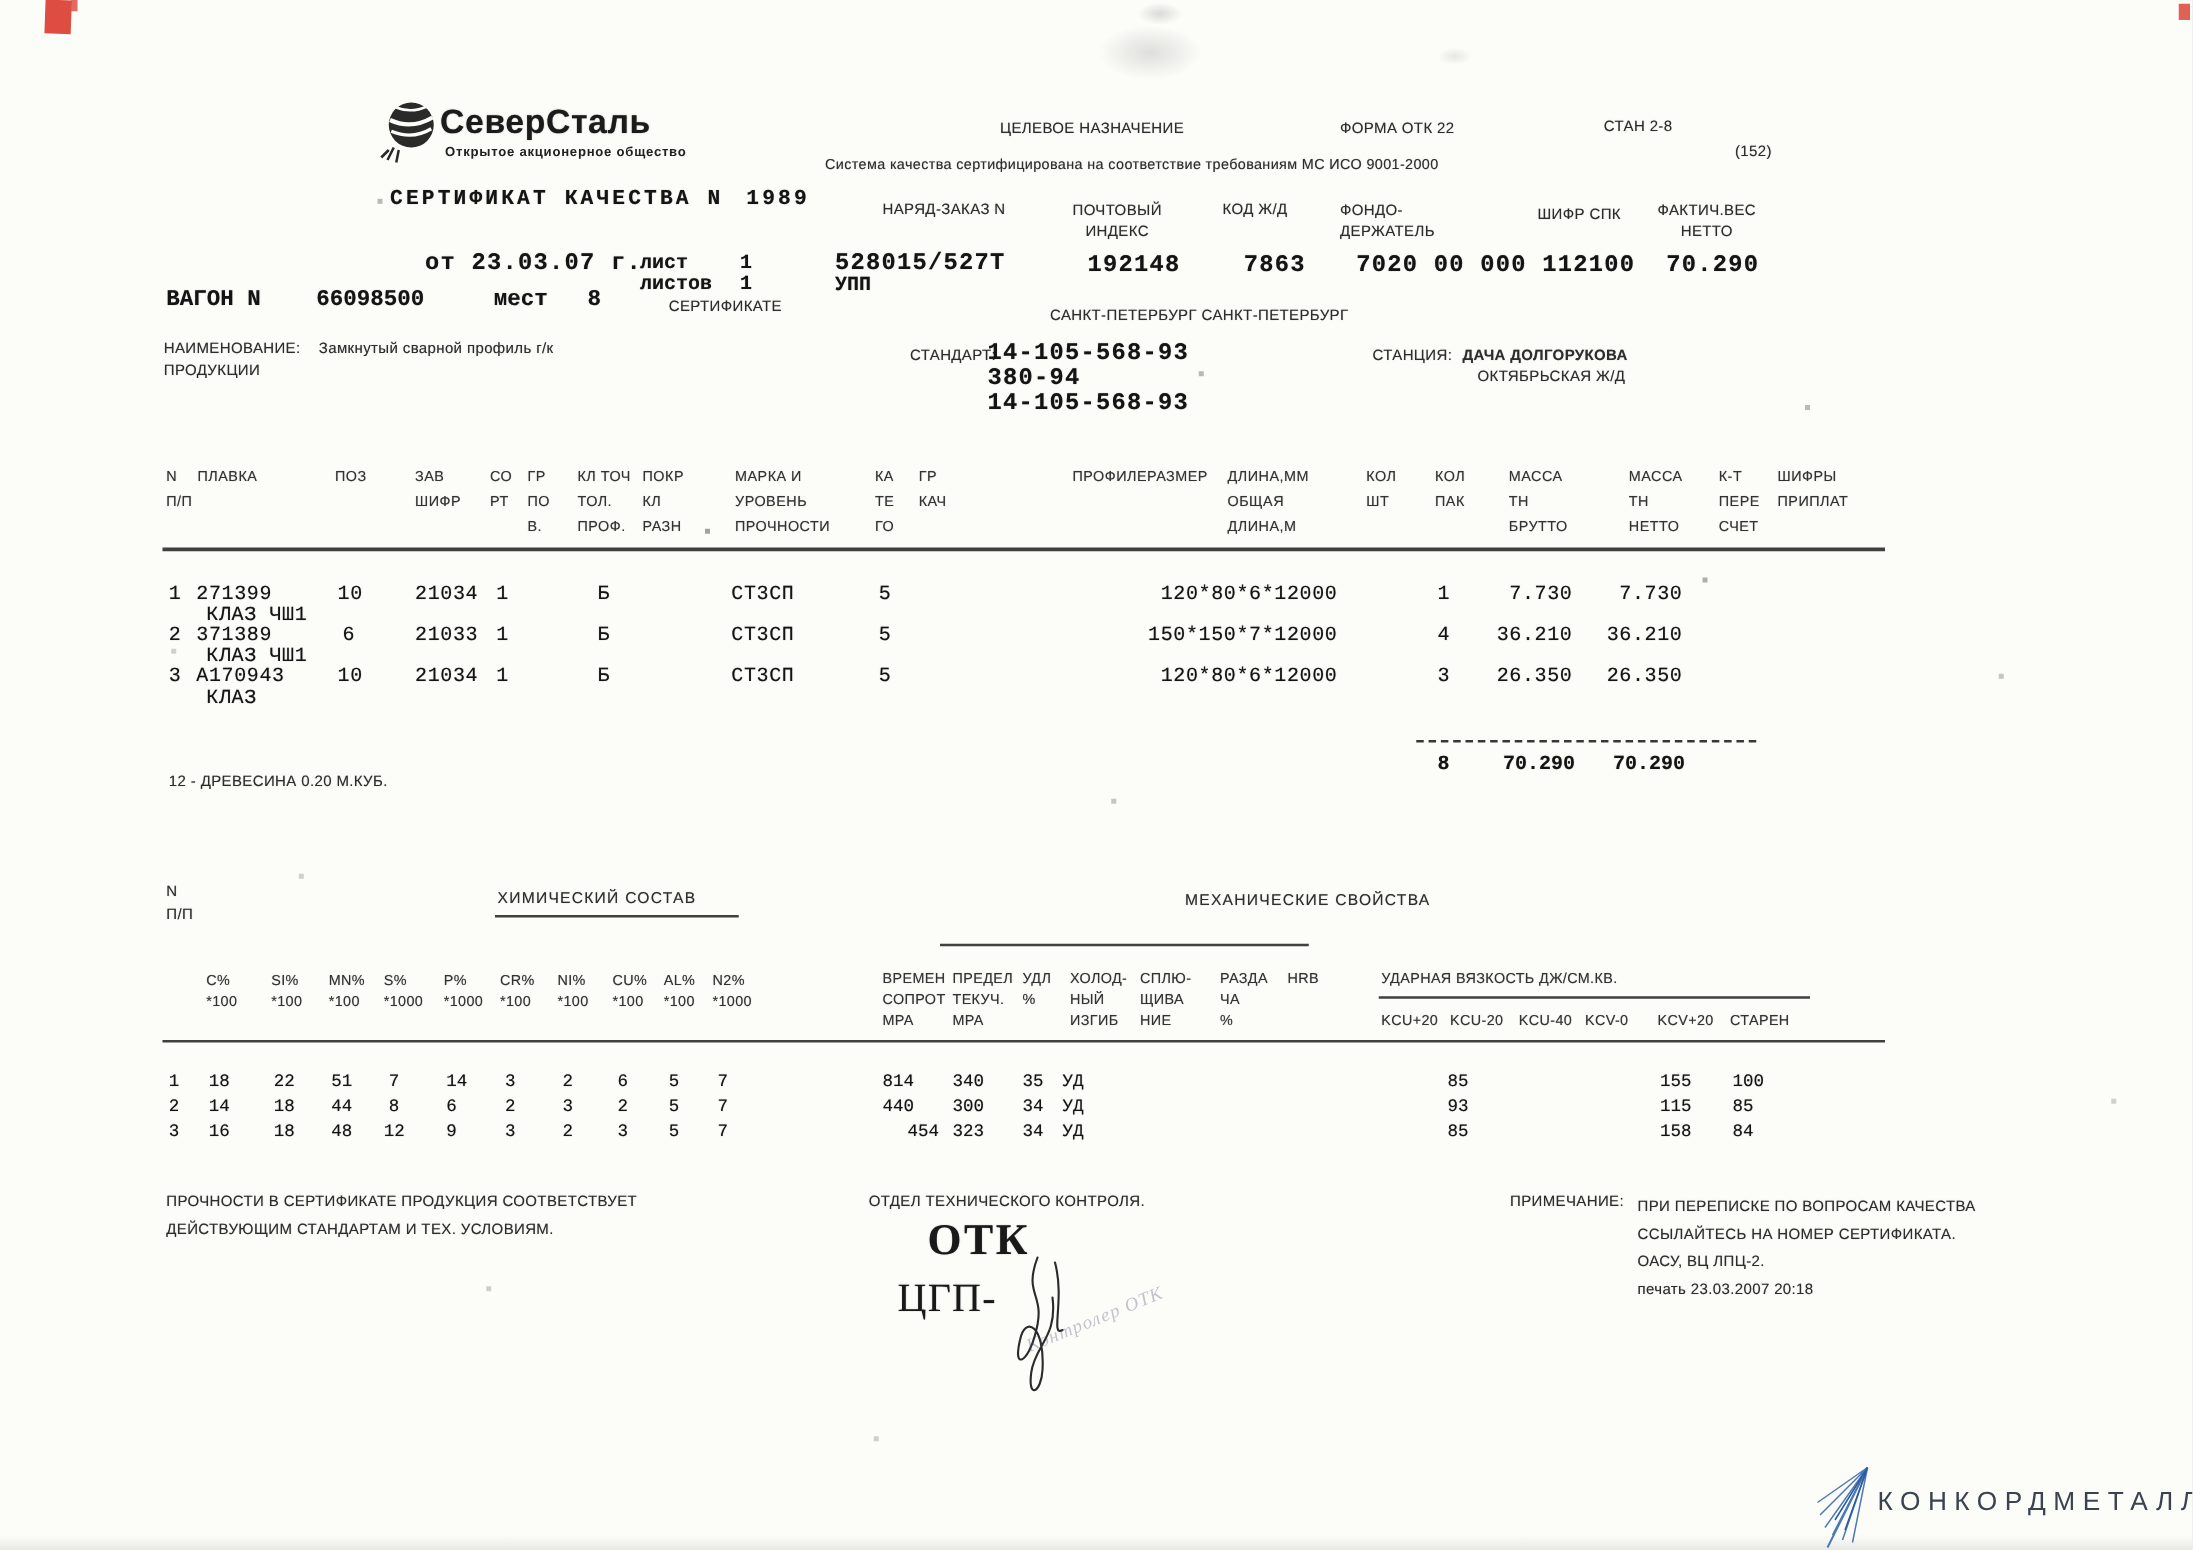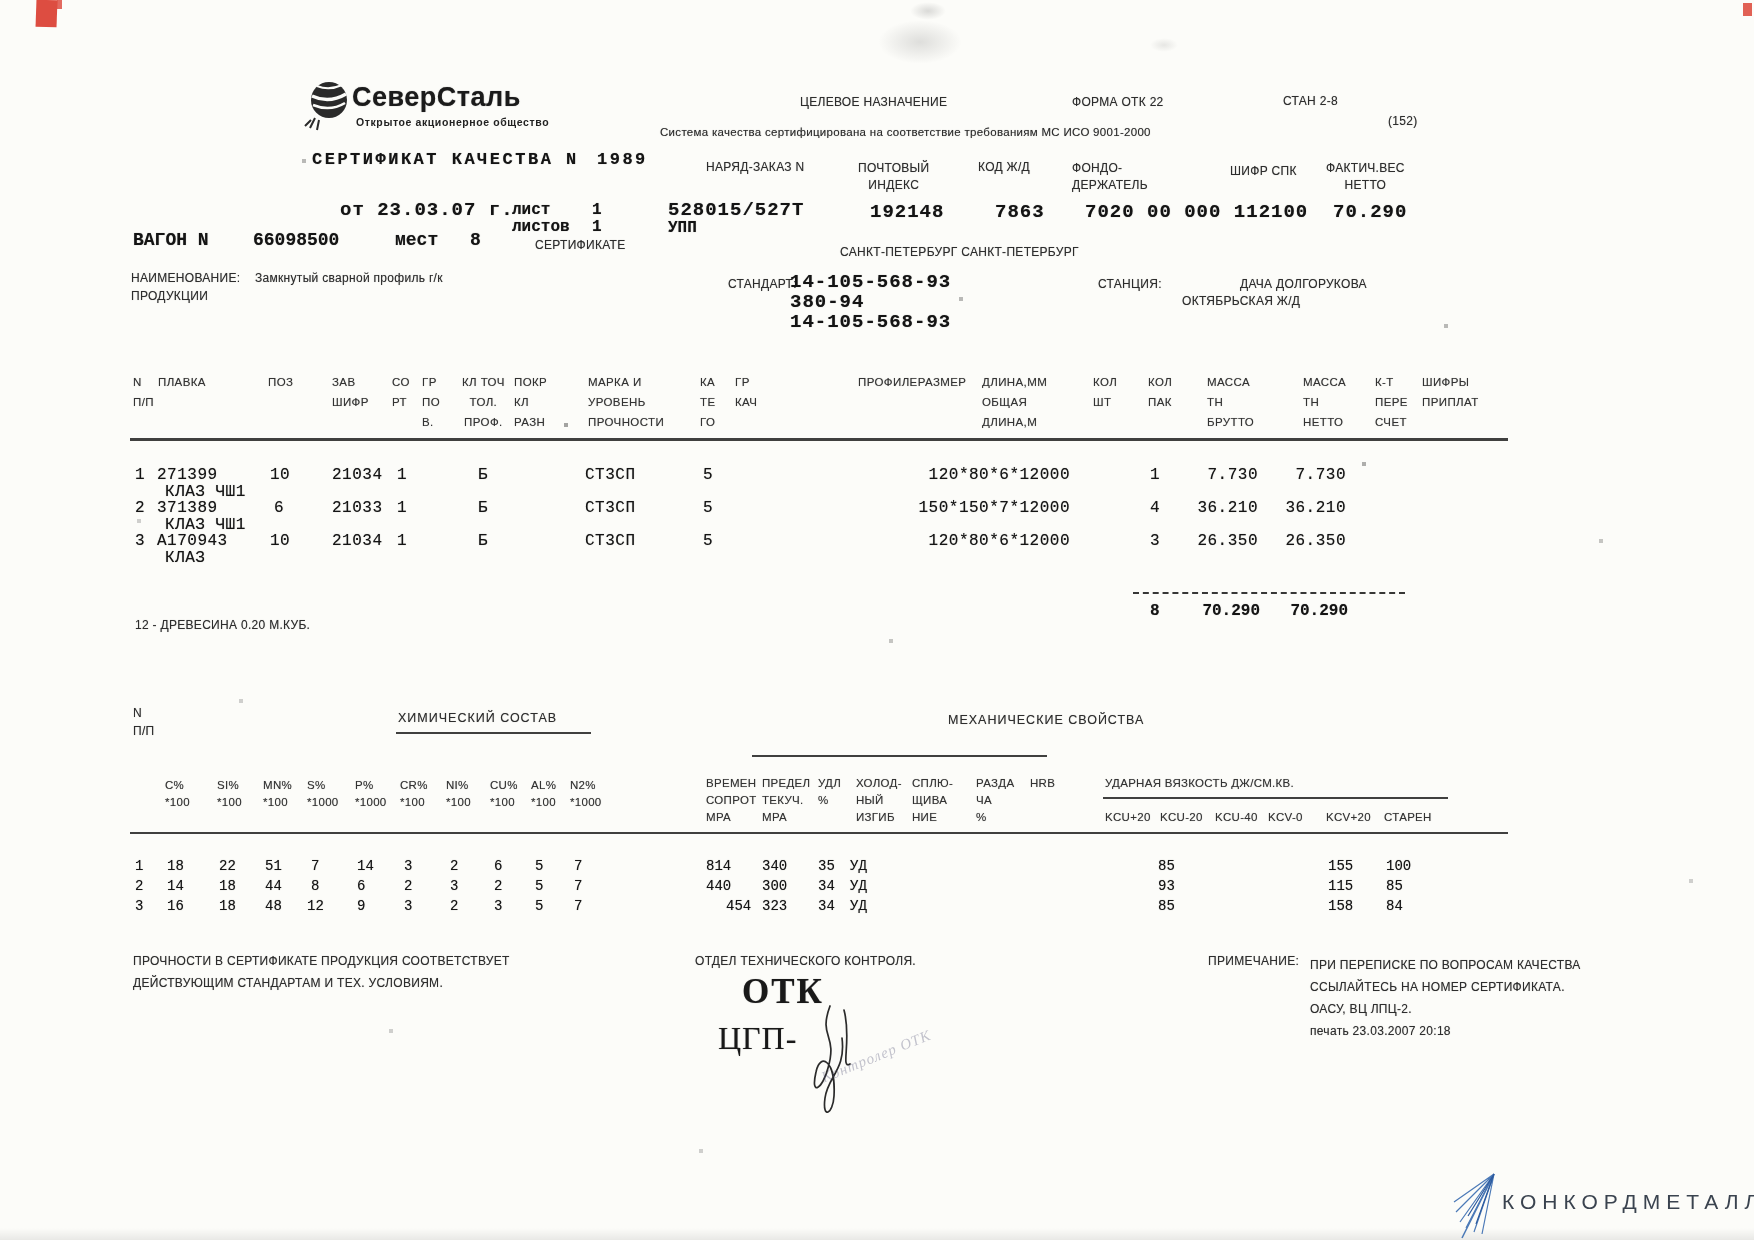--- a/index.html
+++ b/index.html
@@ -105,35 +105,35 @@
   <span class="a s" style="left:840px;top:245px;">САНКТ-ПЕТЕРБУРГ САНКТ-ПЕТЕРБУРГ</span>
 
   <span class="a s" style="left:131px;top:271px;">НАИМЕНОВАНИЕ:</span>
   <span class="a s" style="left:255px;top:271px;">Замкнутый сварной профиль г/к</span>
   <span class="a s" style="left:131px;top:289px;">ПРОДУКЦИИ</span>
   <span class="a s" style="left:728px;top:277px;">СТАНДАРТ:</span>
   <span class="a m big" style="left:790px;top:271px;">14-105-568-93</span>
   <span class="a m big" style="left:790px;top:291px;">380-94</span>
   <span class="a m big" style="left:790px;top:311px;">14-105-568-93</span>
   <span class="a s" style="left:1098px;top:277px;">СТАНЦИЯ:</span>
-  <span class="a s" style="left:1240px;top:277px;">ДАЧА ДОЛГОРУКОВА</span>
+  <span class="a s" style="left:1170px;top:277px;font-weight:bold;">ДАЧА ДОЛГОРУКОВА</span>
   <span class="a s" style="left:1182px;top:294px;">ОКТЯБРЬСКАЯ Ж/Д</span>
 
   <span class="a s hdr pre" style="left:133px;top:372px;">N
 П/П</span>
   <span class="a s hdr" style="left:158px;top:372px;">ПЛАВКА</span>
   <span class="a s hdr" style="left:268px;top:372px;">ПОЗ</span>
   <span class="a s hdr pre" style="left:332px;top:372px;">ЗАВ
 ШИФР</span>
   <span class="a s hdr pre" style="left:392px;top:372px;">СО
 РТ</span>
   <span class="a s hdr pre" style="left:422px;top:372px;">ГР
 ПО
 В.</span>
-  <span class="a s hdr pre" style="left:462px;top:372px;text-align:center;">КЛ ТОЧ
+  <span class="a s hdr pre" style="left:462px;top:372px;">КЛ ТОЧ
 ТОЛ.
 ПРОФ.</span>
   <span class="a s hdr pre" style="left:514px;top:372px;">ПОКР
 КЛ
 РАЗН</span>
   <span class="a s hdr pre" style="left:588px;top:372px;">МАРКА И
 УРОВЕНЬ
 ПРОЧНОСТИ</span>
   <span class="a s hdr pre" style="left:700px;top:372px;">КА
 ТЕ

